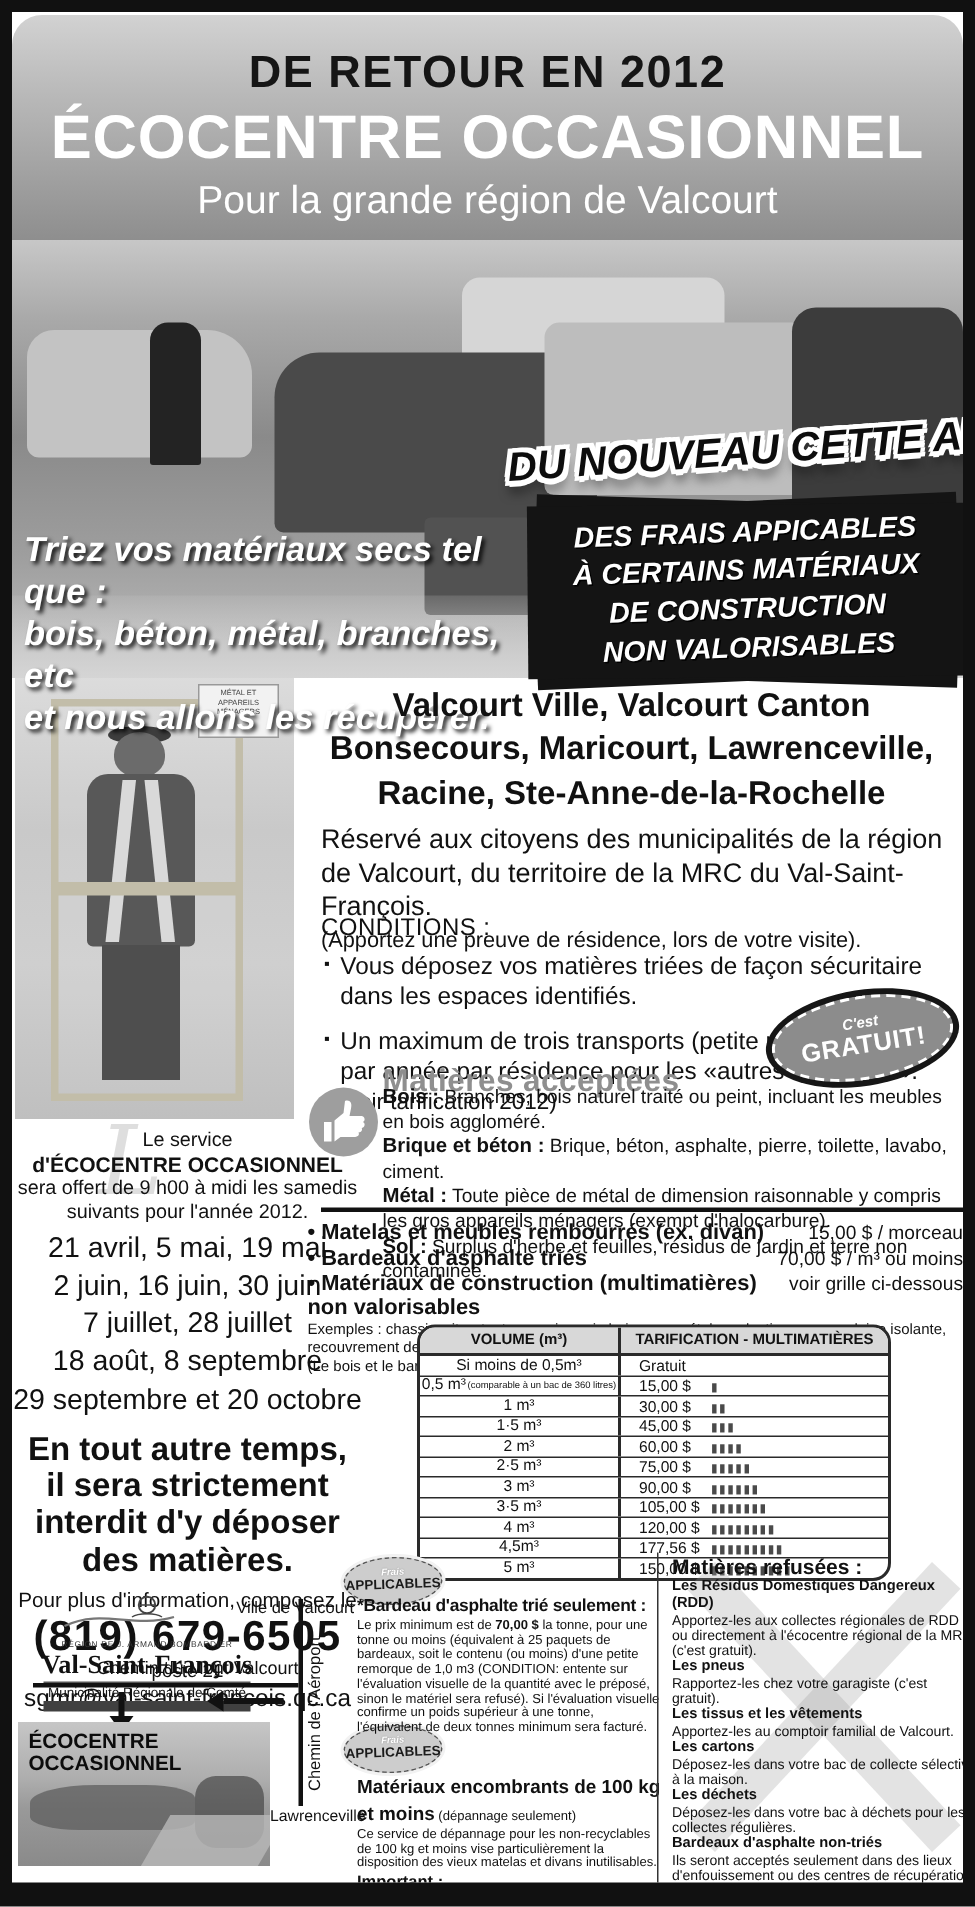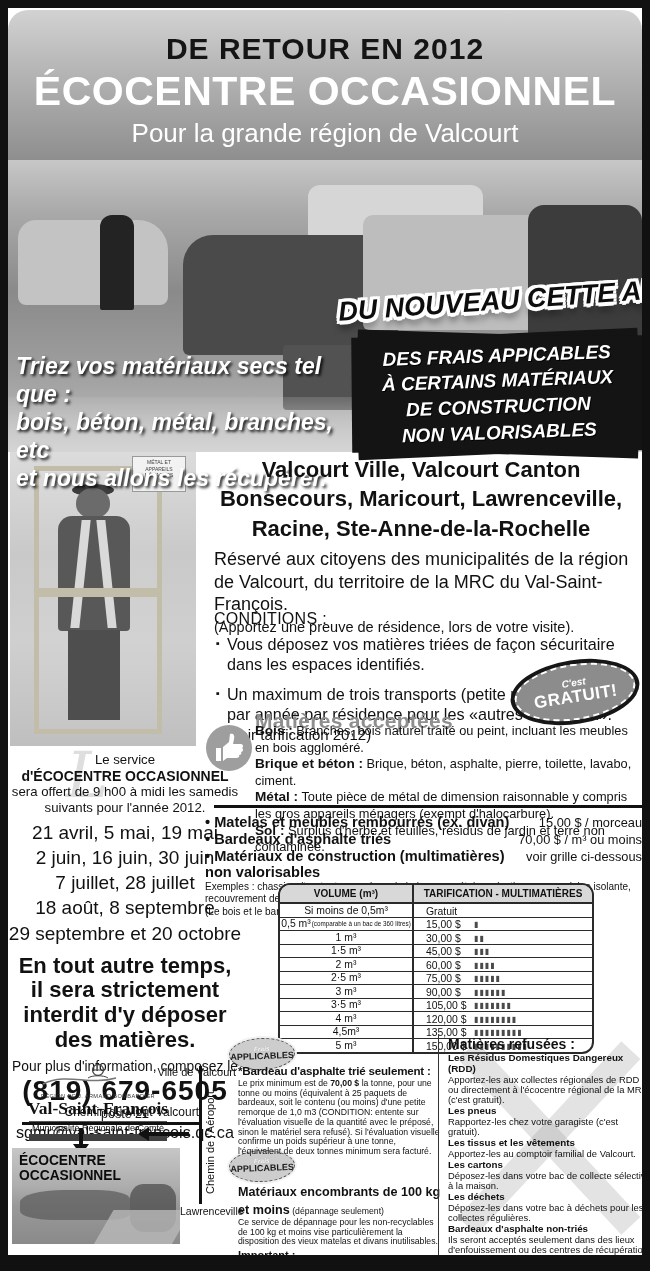--- a/index.html
+++ b/index.html
@@ -367,21 +367,21 @@
       <div class="tc-price">
           <span class="tprice">120,00 $</span>
           <span class="ticons">▮▮▮▮▮▮▮▮</span>
         </div>
     </div>
     <div class="trow">
       <div class="tc-vol">
           <span>4,5m³</span>
         </div>
       <div class="tc-price">
-          <span class="tprice">135,00 $</span>
+          <span class="tprice">177,56 $</span>
           <span class="ticons">▮▮▮▮▮▮▮▮▮</span>
         </div>
     </div>
     <div class="trow">
       <div class="tc-vol">
           <span>5 m³</span>
         </div>
       <div class="tc-price">
           <span class="tprice">150,00 $</span>
           <span class="ticons">▮▮▮▮▮▮▮▮▮▮</span>

